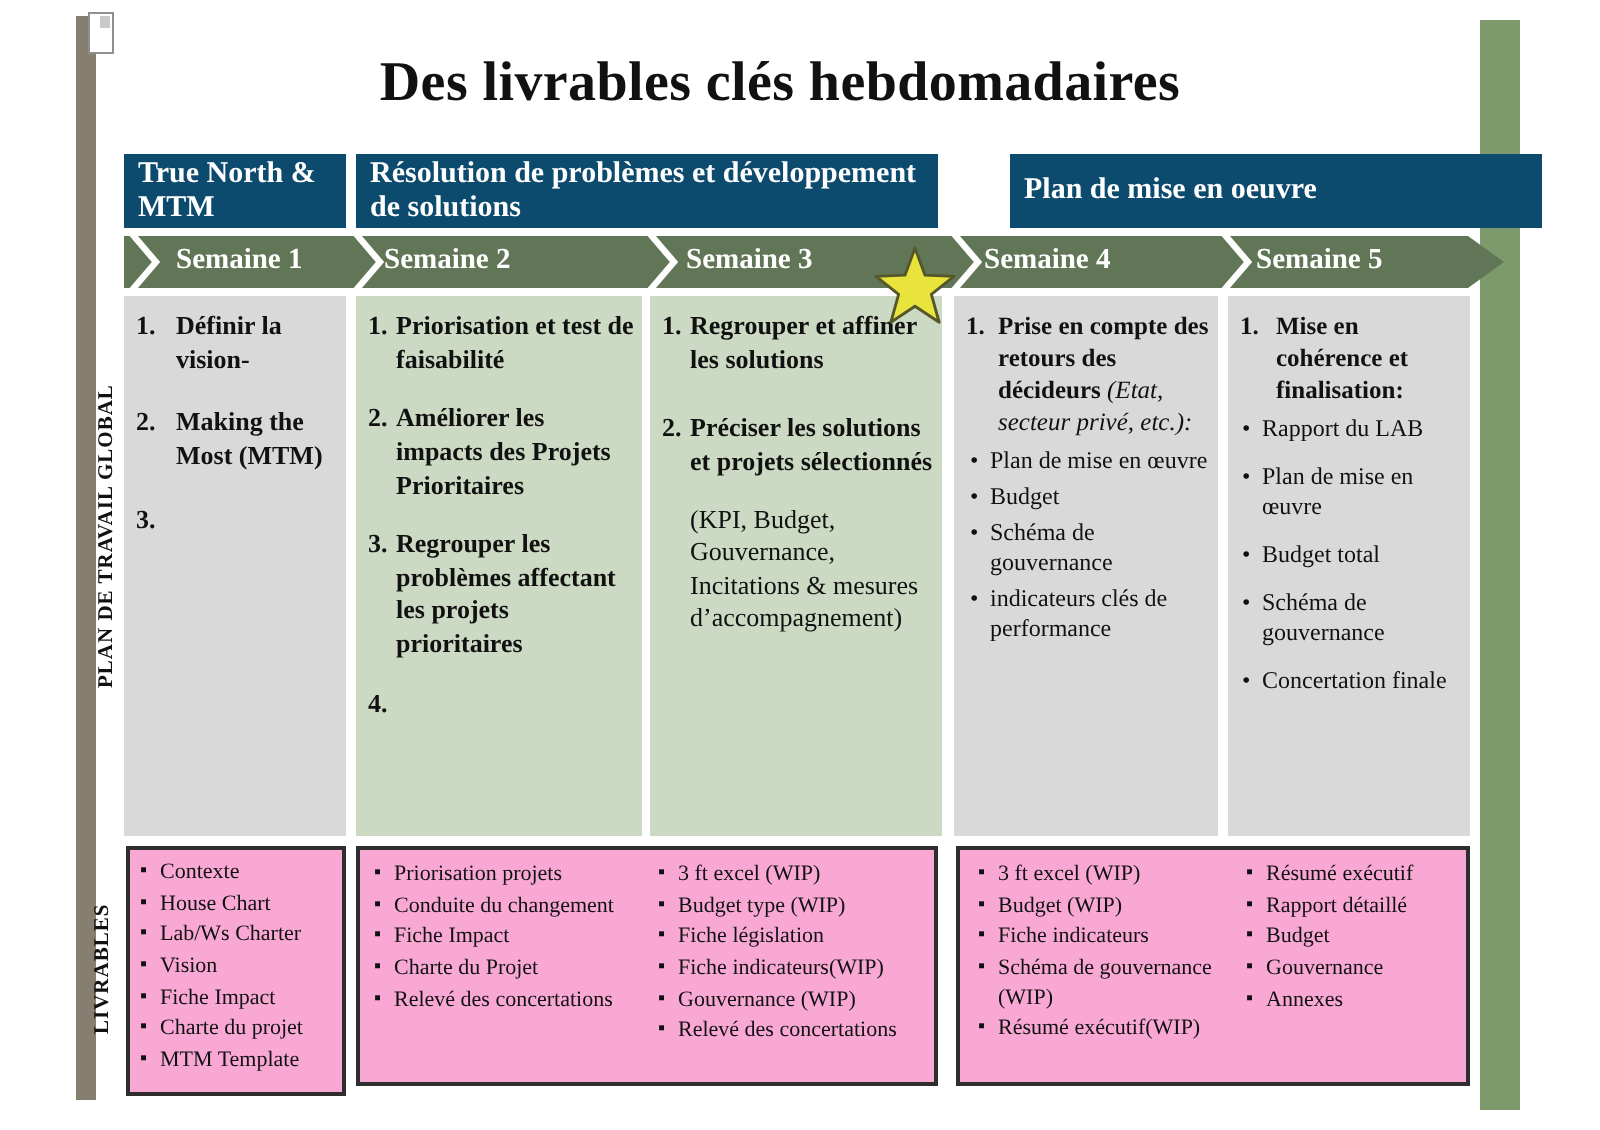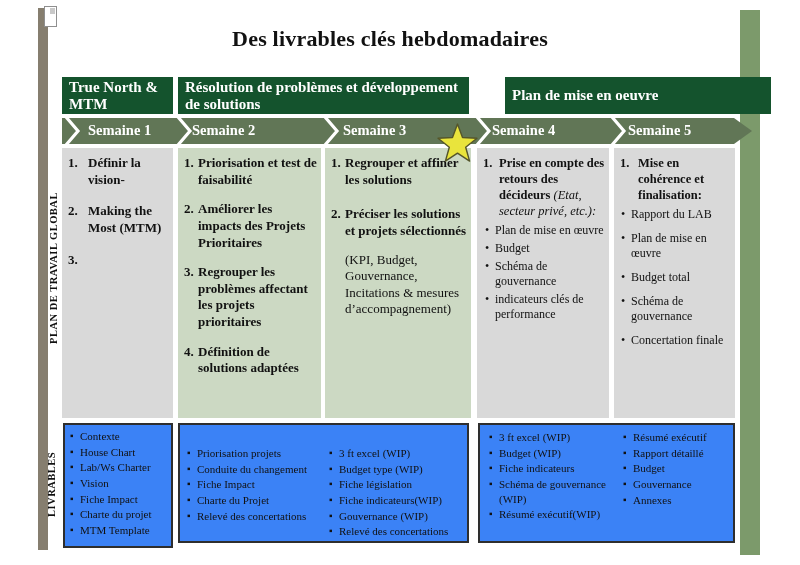--- a/index.html
+++ b/index.html
@@ -8,23 +8,23 @@
 
   .left-bar  { position:absolute; left:38px; top:8px;  width:10px; height:542px; background:#867e6f; }
   .right-bar { position:absolute; left:740px; top:10px; width:20px; height:545px; background:#7c9a6b; }
 
   .anchor-icon { position:absolute; left:44px; top:6px; width:13px; height:21px;
     background:#fff; border:1px solid #8f8f8f; z-index:5; }
   .anchor-icon span { position:absolute; right:1px; top:1px; width:5px; height:6px;
     background:#c9c9c9; display:block; }
 
   .title { position:absolute; left:40px; top:26px; width:700px; text-align:center;
-    font-size:22px; font-weight:bold; color:#111; letter-spacing:.2px; }
-
-  .phase { position:absolute; top:77px; height:37px; background:#14532d; color:#fff;
+    font-size:28px; font-weight:bold; color:#111; letter-spacing:.2px; }
+
+  .phase { position:absolute; top:77px; height:37px; background:#0c4a6e; color:#fff;
     font-weight:bold; font-size:15px; line-height:1.15; padding:2px 7px; }
   .phase.single { display:flex; align-items:center; }
   .phase-a { left:62px;  width:111px; }
   .phase-b { left:178px; width:291px; }
   .phase-c { left:505px; width:266px; }
 
   .band { position:absolute; left:62px; top:118px; width:690px; height:26px; z-index:3; }
   .band svg { position:absolute; left:0; top:0; }
   .week-label { position:absolute; top:4px; color:#fff; font-weight:bold; font-size:14.5px; white-space:nowrap; }
 
@@ -55,24 +55,24 @@
   .b-item { display:flex; font-size:12px; line-height:1.25; margin-bottom:3px; padding-left:2px; }
   .b-item::before { content:"\2022"; flex:0 0 10px; }
   .col-5 .b-item { margin-bottom:9px; padding-left:1px; }
 
   .v-label { position:absolute; writing-mode:vertical-rl; transform:rotate(180deg);
     font-weight:bold; font-size:10.5px; letter-spacing:.5px; color:#111;
     text-align:center; white-space:nowrap; }
   .v-plan      { left:48px; top:188px; height:160px; }
   .v-livrables { left:46px; top:437px; height:94px; }
 
-  .dbox { position:absolute; top:423px; background:#3b82f6; border:2px solid #2e2e2e;
+  .dbox { position:absolute; top:423px; background:#f9a8d4; border:2px solid #2e2e2e;
     font-size:11px; line-height:1.33; color:#111; }
   .dbox-1 { left:63px;  width:110px; height:125px; padding:4px 2px 0 5px; }
-  .dbox-2 { left:178px; width:291px; height:120px; padding:21px 2px 0 7px; }
+  .dbox-2 { left:178px; width:291px; height:120px; padding:5px 2px 0 7px; }
   .dbox-3 { left:478px; width:257px; height:120px; padding:5px 2px 0 9px; }
   .dcols { display:flex; }
   .dcol { flex:0 0 auto; }
   .dbox-2 .dcol.a { width:142px; } .dbox-2 .dcol.a .dl-txt { max-width:118px; }
   .dbox-2 .dcol.b { width:138px; } .dbox-2 .dcol.b .dl-txt { max-width:120px; }
   .dbox-3 .dcol.a { width:134px; } .dbox-3 .dcol.a .dl-txt { max-width:108px; }
   .dbox-3 .dcol.b { width:110px; } .dbox-3 .dcol.b .dl-txt { max-width:84px; }
   .dl-item { display:flex; margin-bottom:1px; }
   .dl-item::before { content:"\25AA"; flex:0 0 10px; font-size:10px; }
   .dbox-1 .dl-txt { max-width:86px; }
@@ -139,21 +139,20 @@
     <div class="num-item">
         <span class="num">2.</span>
         <span class="txt">Améliorer les impacts des Projets Prioritaires</span>
       </div>
     <div class="num-item">
         <span class="num">3.</span>
         <span class="txt">Regrouper les problèmes affectant les projets prioritaires</span>
       </div>
     <div class="num-item">
         <span class="num">4.</span>
-        <span class="txt">Définition de solutions adaptées</span>
       </div>
   </div>
 
   <div class="col col-green col-3">
     <div class="num-item first">
         <span class="num">1.</span>
         <span class="txt">Regrouper et affiner les solutions</span>
       </div>
     <div class="num-item">
         <span class="num">2.</span>

